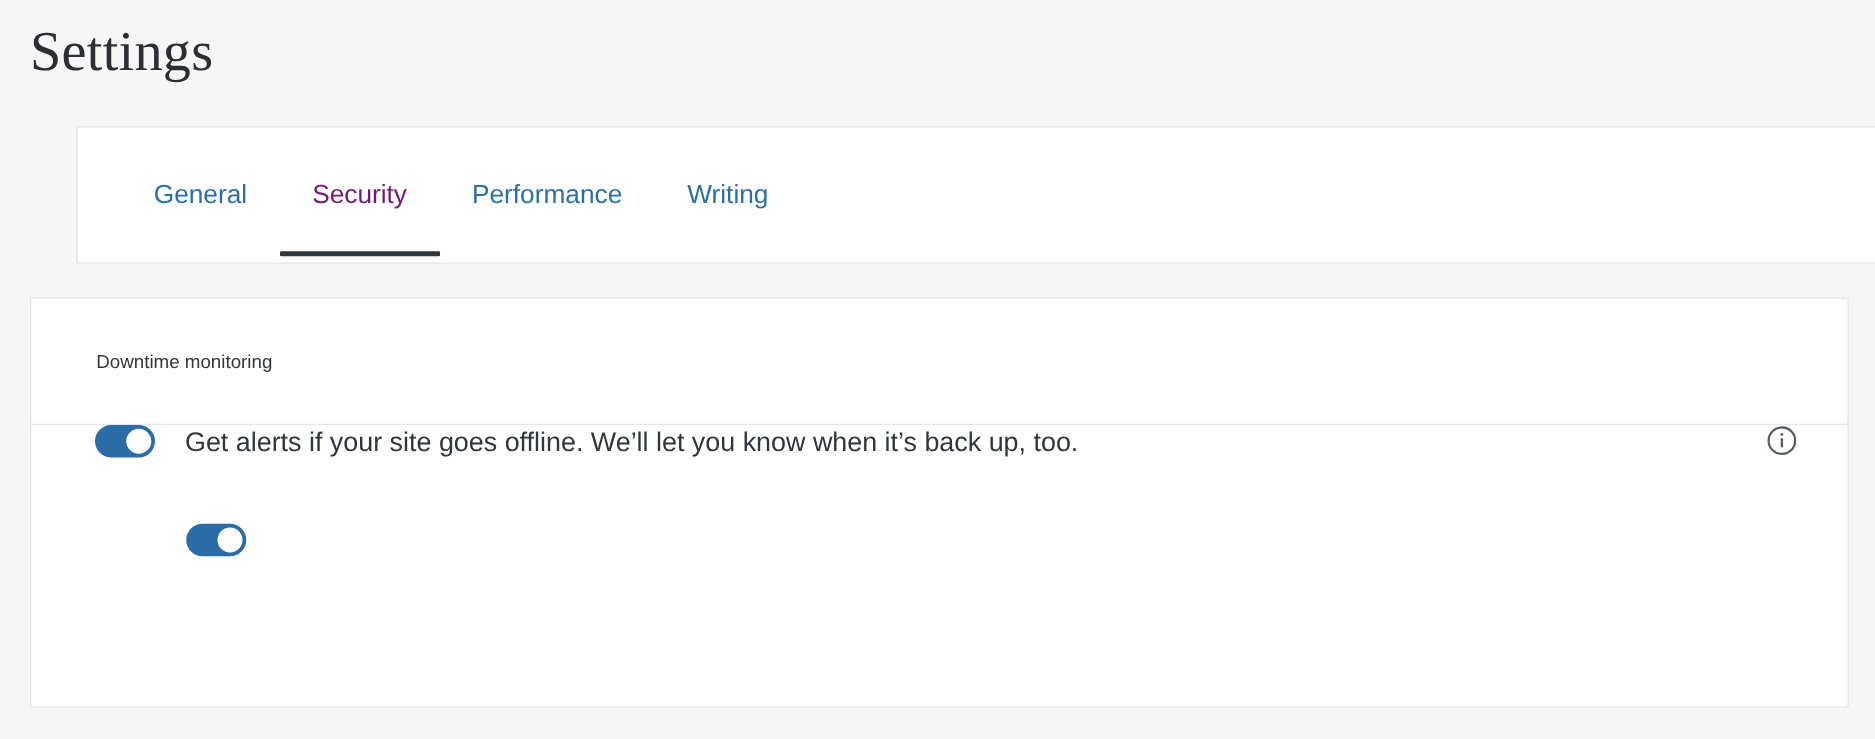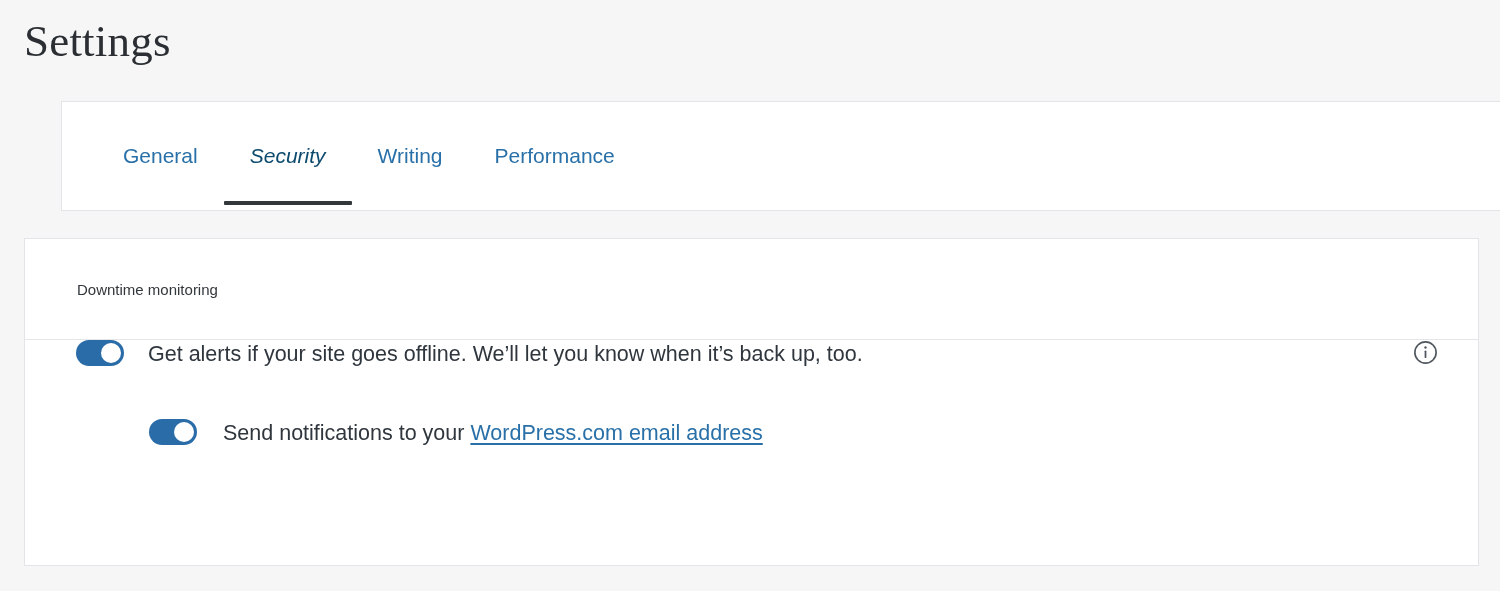--- a/index.html
+++ b/index.html
@@ -66,22 +66,21 @@
     align-items: center;
     justify-content: center;
     font-size: 21px;
     color: #2970a8;
     cursor: pointer;
     padding: 0 26px;
     white-space: nowrap;
     box-sizing: border-box;
   }
   .tab.active {
-    color: #0c4a6e;
-    font-style: italic;
+    color: #701a75;
   }
   .tab.active::after {
     content: "";
     position: absolute;
     left: 0;
     right: 0;
     bottom: 5px;
     height: 4px;
     background: #32373c;
     border-radius: 1px;
@@ -184,24 +183,24 @@
 
   <div class="card tabs-card">
     <div class="tabs">
       <div class="tab">
         <span>General</span>
       </div>
       <div class="tab active">
         <span>Security</span>
       </div>
       <div class="tab">
+        <span>Performance</span>
+      </div>
+      <div class="tab">
         <span>Writing</span>
-      </div>
-      <div class="tab">
-        <span>Performance</span>
       </div>
     </div>
   </div>
 
   <div class="card settings-card">
 
     <div class="card-header">
       <div class="card-header-title">Downtime monitoring</div>
     </div>
 
@@ -217,21 +216,18 @@
           <circle cx="12" cy="12" r="10.2" fill="none" stroke="#50575e" stroke-width="1.6"></circle>
           <circle cx="12" cy="7.2" r="1.15" fill="#50575e"></circle>
           <rect x="11.15" y="10" width="1.7" height="7.3" rx="0.85" fill="#50575e"></rect>
         </svg>
       </div>
 
       <div class="toggle-row secondary">
         <div class="toggle">
           <div class="knob"></div>
         </div>
-        <div class="toggle-label">
-          <span>Send notifications to your </span><a href="#">WordPress.com email address</a>
-        </div>
       </div>
 
     </div>
   </div>
 
 </div>
 
 </body></html>

